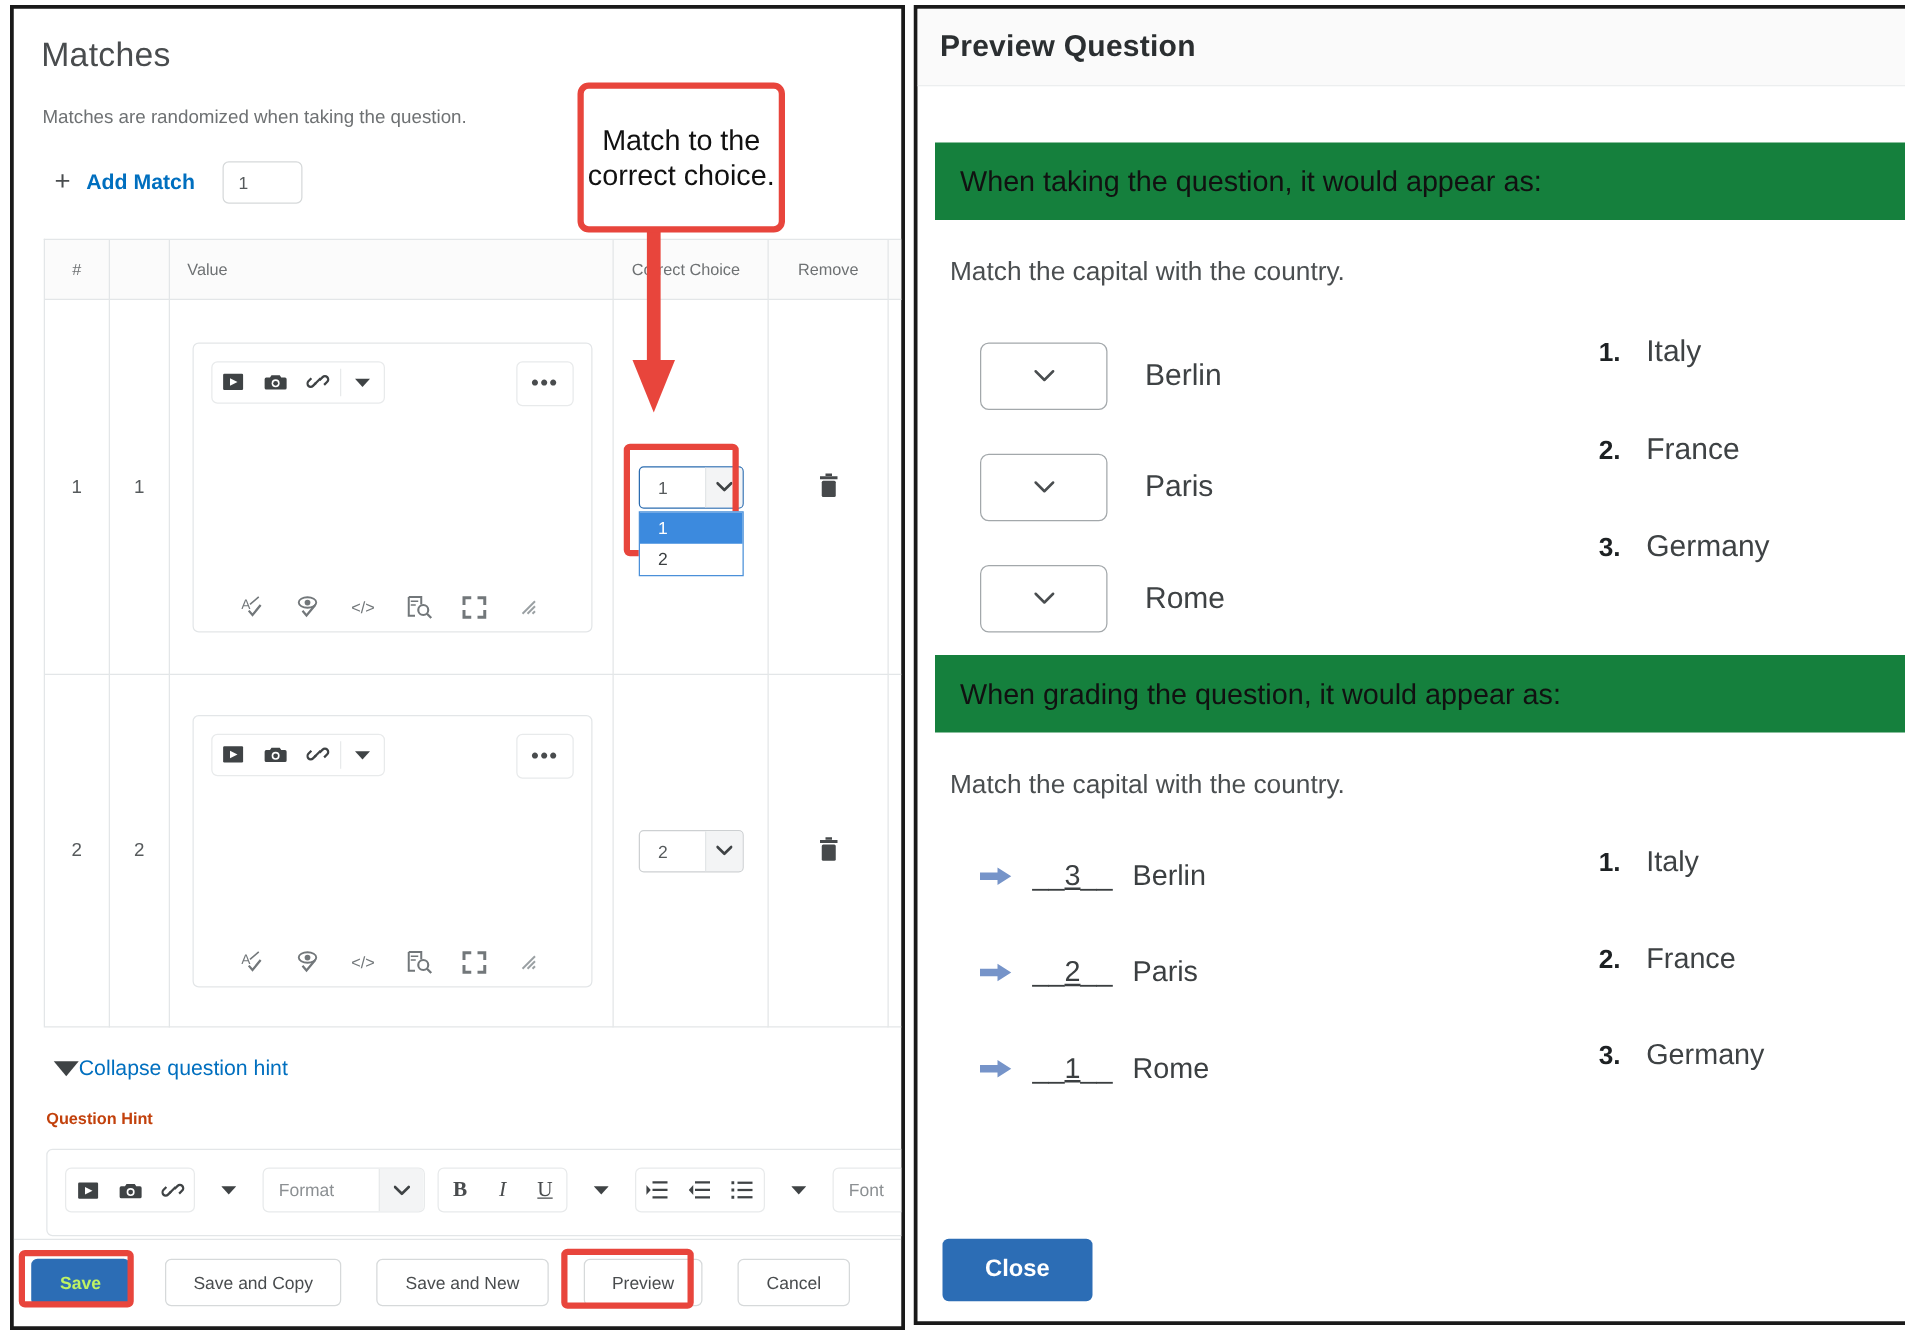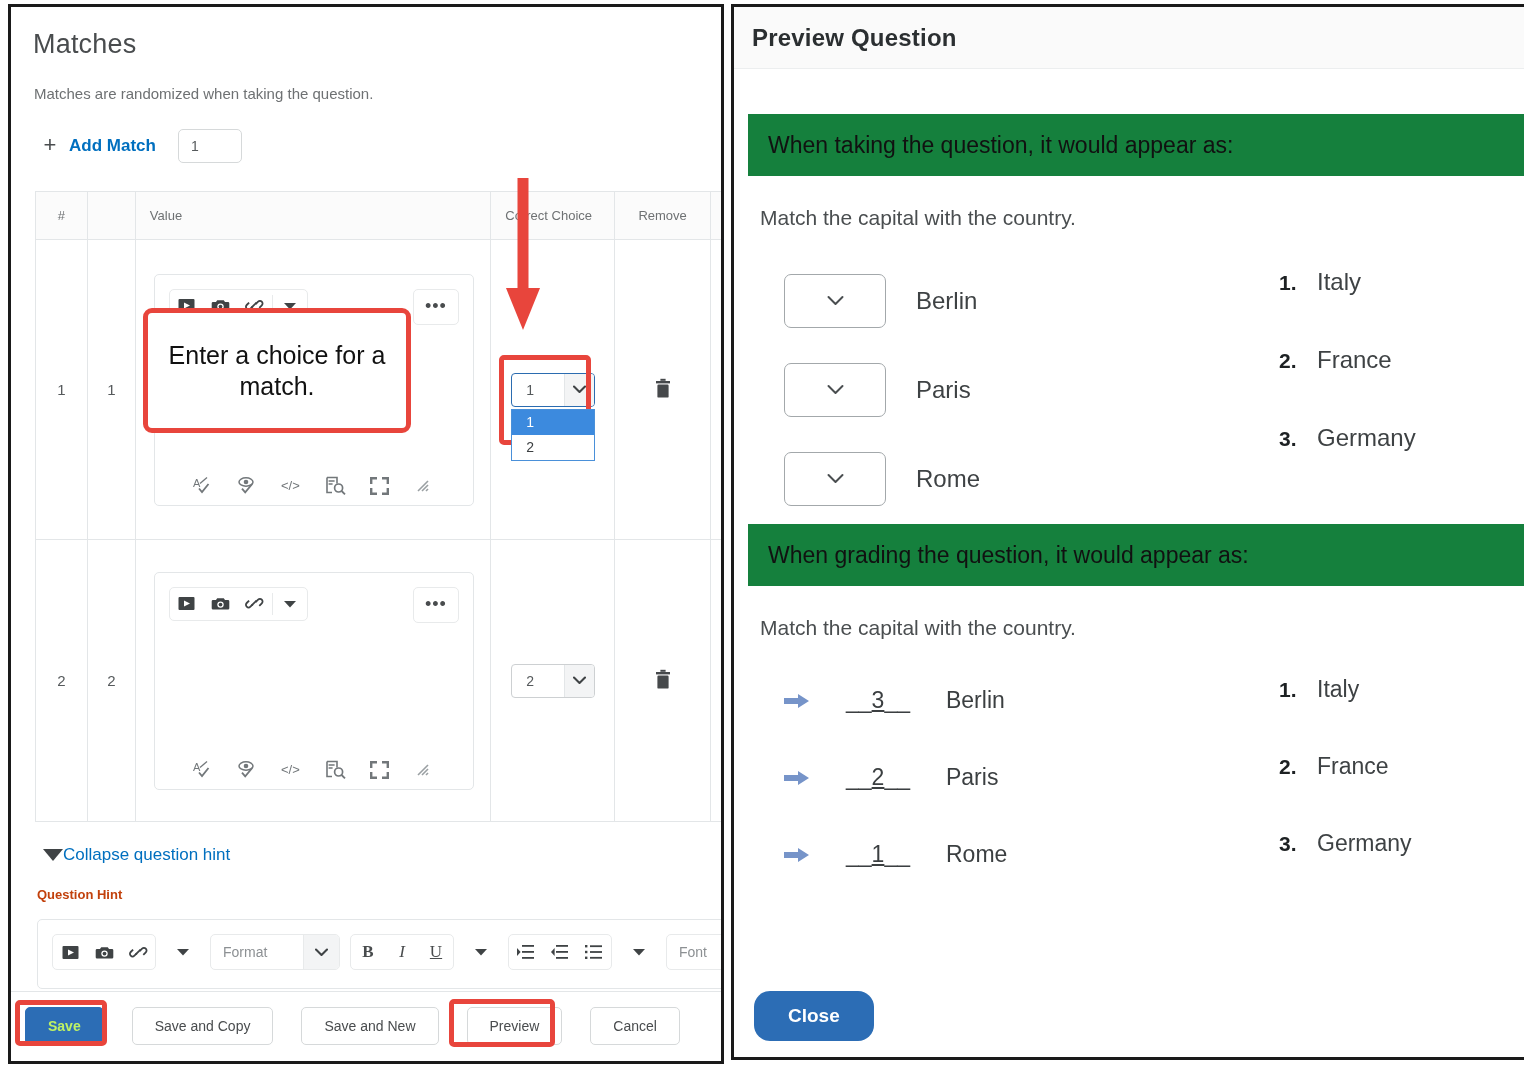--- a/index.html
+++ b/index.html
@@ -222,33 +222,33 @@
     color:#3e4244; cursor:pointer;
   }
   .mterm { margin-left:30px; font-size:24px; color:#3e4244; }
   .match-right { position:absolute; left:545px; top:12px; }
   .nrow { display:flex; align-items:baseline; height:78px; }
   .nnum { font-weight:bold; font-size:21px; color:#1d2123; min-width:30px; }
   .nlbl { margin-left:8px; font-size:24px; color:#3e4244; }
 
   .grade-area { position:relative; margin-top:22px; height:250px; }
   .grade-left { position:absolute; left:50px; top:0; }
-  .grow { display:flex; align-items:center; height:77px;gap:20px; }
+  .grow { display:flex; align-items:center; height:77px; }
   .garrow { width:28px; height:18px; position:relative; }
   .gans { margin-left:14px; font-size:23px; color:#3b3f41; letter-spacing:0px; }
   .gans u { text-decoration:underline; }
   .gterm { margin-left:16px; font-size:23px; color:#3b3f41; }
   .grade-right { position:absolute; left:545px; top:14px; }
   .gnrow { display:flex; align-items:baseline; height:77px; }
 
   .close-btn {
     position:absolute; left:20px; bottom:16px;
     height:50px; padding:0 34px;
     background:#2c6db5; color:#fff; font-weight:bold; font-size:19px;
-    border-radius:16px; display:flex; align-items:center; justify-content:center;
+    border-radius:5px; display:flex; align-items:center; justify-content:center;
     cursor:pointer;
   }
   svg { display:block; }
 </style>
 </head>
 <body>
 
 <div id="root">
 
   <div class="left-panel">
@@ -619,29 +619,27 @@
       <div class="btn">Cancel</div>
     </div>
 
     <div class="redbox" style="left:488px; top:348px; width:92px; height:90px;"></div>
     <div class="redbox" style="left:4px; top:993px; width:92px; height:46px;"></div>
     <div class="redbox" style="left:438px; top:992px; width:106px; height:48px;"></div>
 
    </div>
   </div>
 
+  <div class="callout" style="left:462px; top:66px; width:166px; height:120px;">Match to the correct choice.</div>
 
   <svg style="position:absolute; left:498px; top:178px; width:60px; height:170px; z-index:39;" viewBox="0 0 60 170">
     <path d="M25 0 L25 118" stroke="#e8453c" stroke-width="11" fill="none"></path>
     <polygon points="8,110 42,110 25,152" fill="#e8453c"></polygon>
   </svg>
 
-  <div class="callout" style="left:143px; top:308px; width:268px; height:125px; flex-direction:column; font-size:25px;">
-    <span>Enter a choice for a match.</span>
-  </div>
 
   <div class="right-panel">
     <div class="pv-head">
       <span class="pv-title">Preview Question</span>
     </div>
 
     <div class="pv-band">
       <span class="pv-band-txt">When taking the question, it would appear as:</span>
     </div>
     <div class="pv-prompt">Match the capital with the country.</div>

